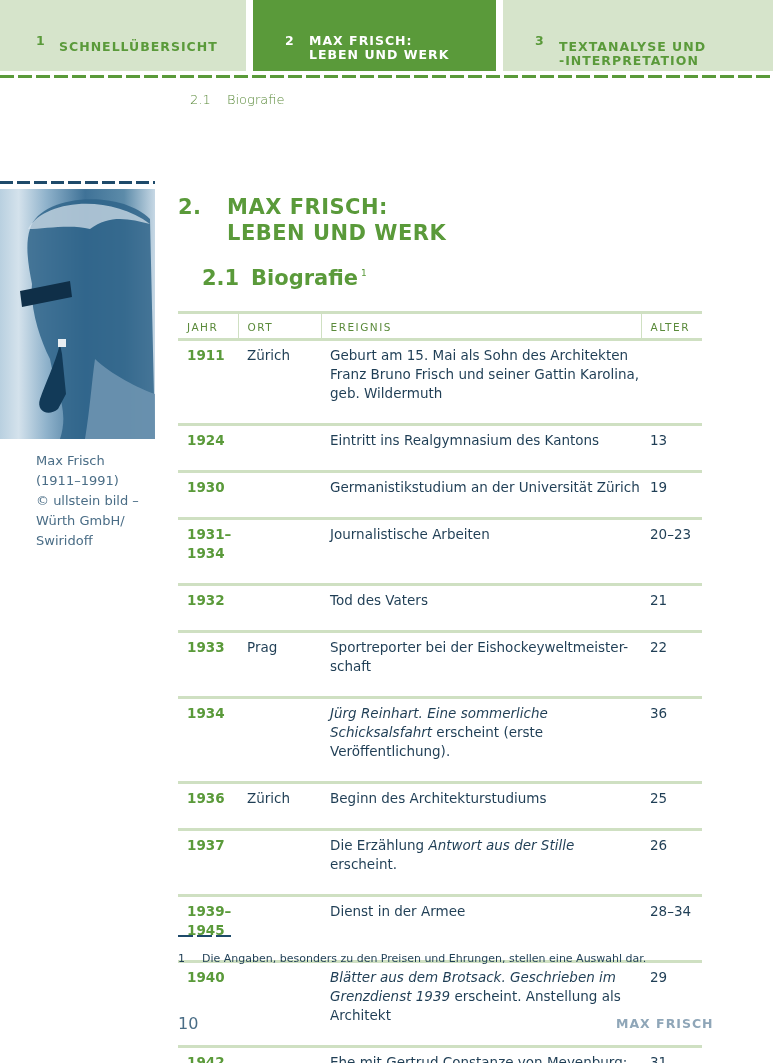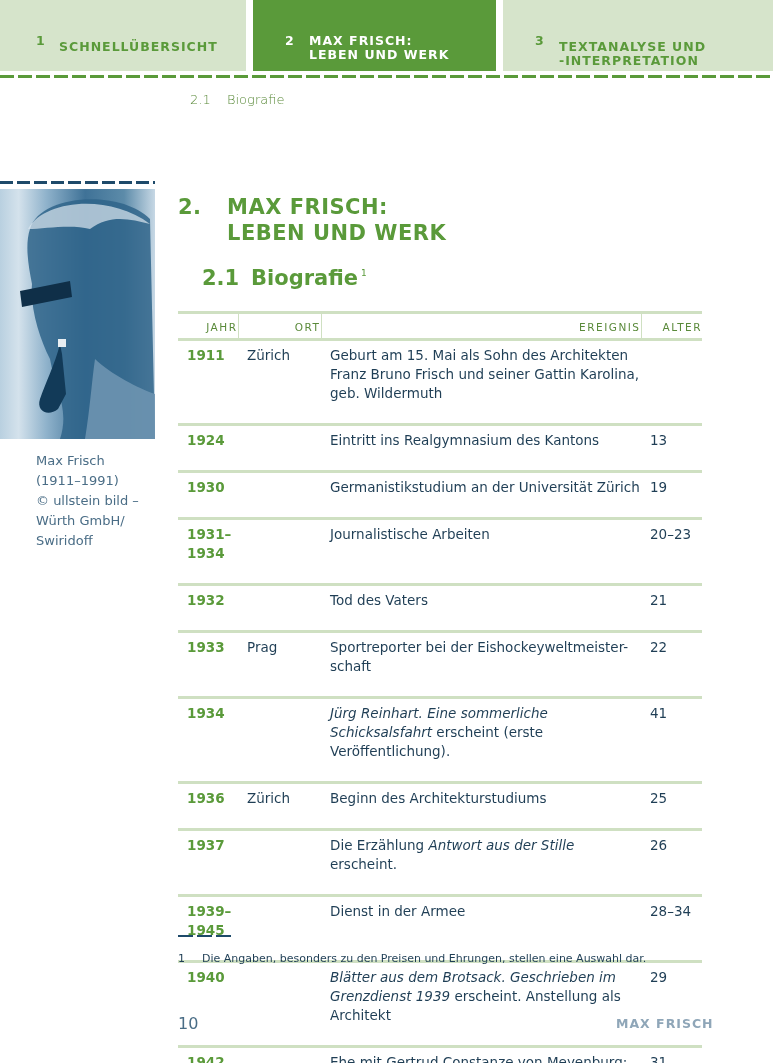--- a/index.html
+++ b/index.html
@@ -42,21 +42,21 @@
     font-size: 21px; line-height: 26px; letter-spacing: 0.5px; }
   .h1 .h1-num { position: absolute; left: 0; top: 0; }
   .h1 .h1-text { position: absolute; left: 49px; top: 0; white-space: pre; }
   .h2 { position: absolute; left: 178px; top: 266px; color: #5a9a3a; font-weight: bold; font-size: 21px; white-space: nowrap; margin-left: 24px; }
   .h2 .h2-num { display: inline-block; width: 49px; }
   .h2 sup { font-size: 9px; font-weight: normal; vertical-align: top; position: relative; top: 2px; margin-left: 3px; }
 
   
   .bio-table { position: absolute; left: 178px; top: 311px; width: 524px; border-collapse: collapse; }
   .bio-table th { font-size: 10.5px; font-weight: normal; letter-spacing: 1.5px; color: #5a8a3a;
-    text-align: right; padding: 7px 0 5px 9px; height: 25px; vertical-align: middle; }
+    text-align: left; padding: 7px 0 5px 9px; height: 25px; vertical-align: middle; }
   .bio-table thead tr { border-top: 3px solid #cfe0c2; border-bottom: 3px solid #cfe0c2; }
   .bio-table th + th { border-left: 1px solid #cfe0c2; }
   .bio-table td { font-size: 13.5px; line-height: 19px; padding: 5px 0 20px 9px; vertical-align: top; color: #1f3e55; }
   .bio-table tbody tr { border-bottom: 3px solid #cfe0c2; }
   .bio-table td.year { color: #5a9a3a; font-weight: bold; font-size: 13.5px; white-space: pre-line; }
   .col-year { width: 60px; } .col-place { width: 83px; } .col-event { width: 320px; } .col-age { width: 61px; }
   .bio-table td.event i { font-style: italic; }
 
   
   .fn-rule { position: absolute; left: 178px; top: 935px; width: 55px; height: 2px;
@@ -169,21 +169,21 @@
     <tr>
       <td class="year">1933</td>
       <td>Prag</td>
       <td class="event">Sportreporter bei der Eishockeyweltmeister-schaft</td>
       <td>22</td>
     </tr>
     <tr>
       <td class="year">1934</td>
       <td></td>
       <td class="event"><i>Jürg Reinhart. Eine sommerliche Schicksalsfahrt</i><span> erscheint (erste Veröffentlichung).</span></td>
-      <td>41</td>
+      <td>36</td>
     </tr>
     <tr>
       <td class="year">1936</td>
       <td>Zürich</td>
       <td class="event">Beginn des Architekturstudiums</td>
       <td>25</td>
     </tr>
     <tr>
       <td class="year">1937</td>
       <td></td>

